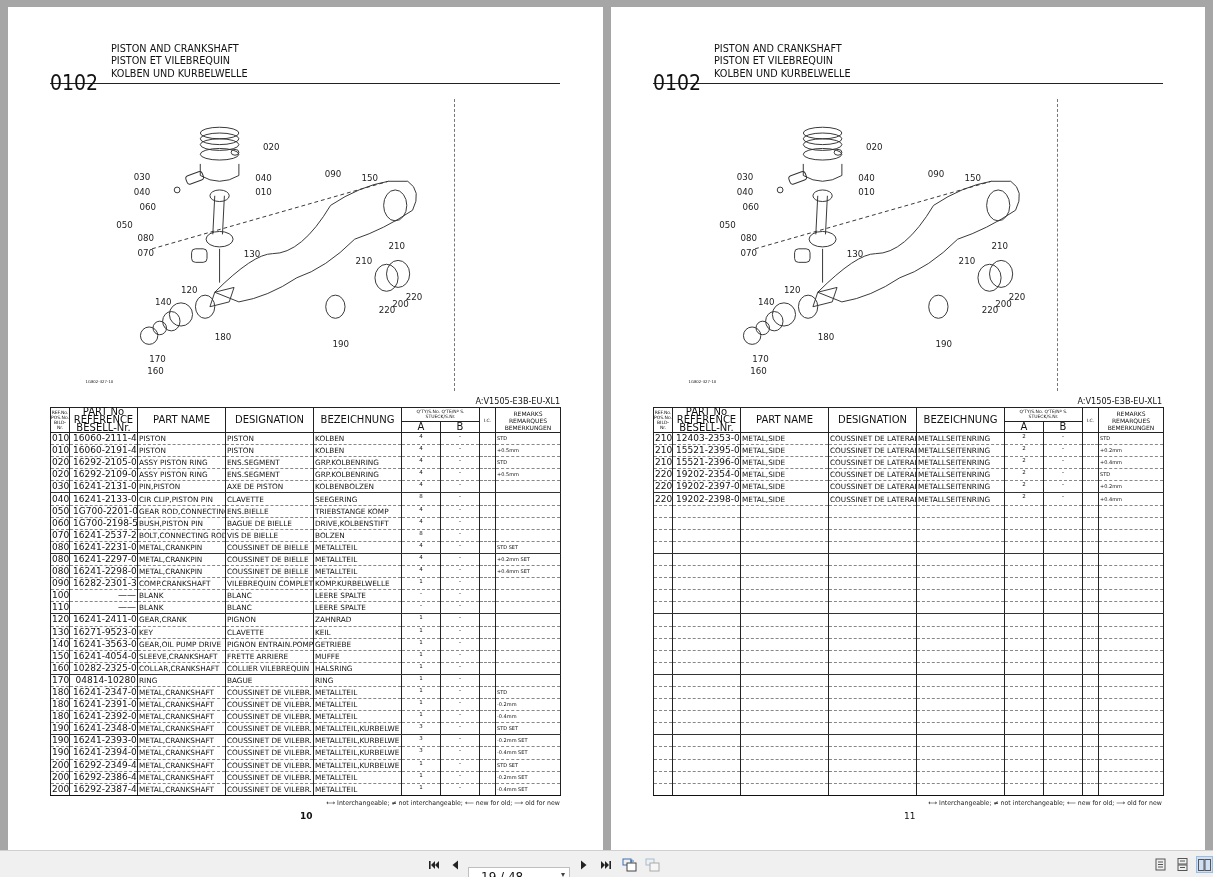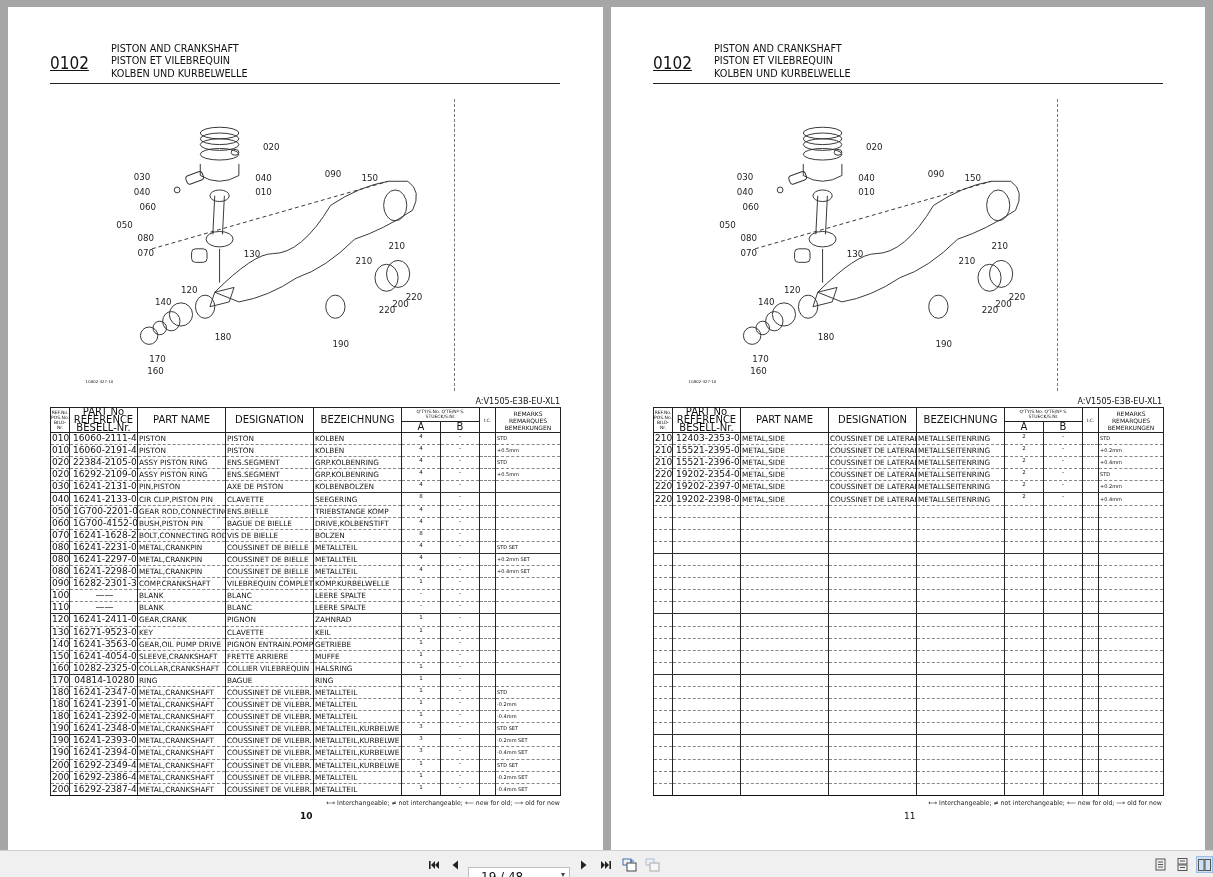--- a/index.html
+++ b/index.html
@@ -2,34 +2,34 @@
 <html><head>
 <meta charset="utf-8">
 <style>
   * { box-sizing: border-box; margin: 0; padding: 0; }
   html, body { width: 1213px; height: 877px; overflow: hidden; background: #a6a6a6; font-family: "DejaVu Sans", sans-serif; }
   .viewer { position: absolute; left: 0; top: 0; width: 1213px; height: 850px; background: #a6a6a6; }
   .page { position: absolute; top: 7px; width: 595px; height: 843px; background: #fff; }
   #page-left { left: 8px; }
   #page-right { left: 611px; width: 594px; }
   .hdr { position: absolute; left: 42px; top: 36px; width: 510px; height: 41px; border-bottom: 1px solid #222; }
-  .hdr-code { position: absolute; left: 0; top: 10px; font-family: "DejaVu Sans Condensed", "DejaVu Sans", sans-serif; font-size: 17px; color: #111; letter-spacing: 0px; text-decoration: underline; }
+  .hdr-code { position: absolute; left: 0; top: 28px; font-family: "DejaVu Sans Condensed", "DejaVu Sans", sans-serif; font-size: 21px; color: #111; letter-spacing: 0px; }
   .hdr-titles { position: absolute; left: 61px; top: 0; font-size: 11px; line-height: 12.3px; color: #111; font-family: "DejaVu Sans", sans-serif; transform: scaleX(0.88); transform-origin: left top; }
   .diagram { position: absolute; left: 62px; top: 92px; width: 386px; height: 290px; }
   .diagram svg { width: 100%; height: 100%; }
   .vdash { position: absolute; left: 446px; top: 92px; width: 0; height: 292px; border-left: 1px dashed #777; }
   .model { position: absolute; right: 43px; top: 389px; font-size: 9px; color: #111; transform: scaleX(0.9); transform-origin: right top; }
   table.parts { position: absolute; left: 42px; top: 400px; width: 510px; border-collapse: collapse; table-layout: fixed; font-family: "DejaVu Sans", sans-serif; }
   table.parts th { font-weight: normal; font-size: 10px; line-height: 8px; border: 1px solid #222; border-top: 1.5px solid #222; color: #111; text-align: center; vertical-align: middle; padding: 0; }
   table.parts th.small { font-size: 4.5px; line-height: 5px; }
   table.parts td { height: 12.1px; font-size: 7.3px; line-height: 11px; padding: 0 1px; white-space: nowrap; overflow: hidden; border-left: 1px solid #222; border-right: 1px solid #222; border-bottom: 1px dashed #888; color: #111; }
   table.parts tr.grp td { border-bottom: 1px solid #333; }
   table.parts tr:last-child td { border-bottom: 1.5px solid #111; }
   td.ref { text-align: right; font-size: 9px !important; padding-right: 2px !important; }
-  td.pno { font-size: 9px !important; text-align: center; padding-left: 3px !important; }
+  td.pno { font-size: 9px !important; text-align: right; padding-left: 3px !important; }
   td.q { text-align: center; font-size: 5.5px !important; vertical-align: top; line-height: 7px !important; }
   td.rem { font-size: 5px !important; }
   .legend { position: absolute; right: 43px; top: 792px; font-size: 6.5px; color: #222; transform: scaleX(0.95); transform-origin: right top; white-space: nowrap; }
   .pnum { position: absolute; top: 804px; font-size: 9px; color: #111; }
   #page-left .pnum { left: 292px; font-weight: bold; }
   #page-right .pnum { left: 293px; }
   .toolbar { position: absolute; left: 0; top: 850px; width: 1213px; height: 27px; background: #f0f0f0; border-top: 1px solid #cfcfcf; }
   .tb-btn { position: absolute; top: 5px; height: 17px; display: flex; align-items: center; justify-content: center; color: #222; font-size: 11px; cursor: pointer; }
   .page-select { position: absolute; left: 468px; top: 16px; width: 102px; height: 19px; background: #fff; border: 1px solid #bfbfbf; font-size: 12px; color: #111; }
   .page-select span.val { position: absolute; left: 12px; top: 2px; }
@@ -163,21 +163,21 @@
             <td>PISTON</td>
             <td>PISTON</td>
             <td>KOLBEN</td>
             <td class="q">4</td>
             <td class="q">-</td>
             <td></td>
             <td class="rem">+0.5mm</td>
           </tr>
           <tr>
             <td class="ref">020</td>
-            <td class="pno">22384-2105-0</td>
+            <td class="pno">16292-2105-0</td>
             <td>ASSY PISTON RING</td>
             <td>ENS.SEGMENT</td>
             <td>GRP.KOLBENRING</td>
             <td class="q">4</td>
             <td class="q">-</td>
             <td></td>
             <td class="rem">STD</td>
           </tr>
           <tr>
             <td class="ref">020</td>
@@ -218,32 +218,32 @@
             <td>GEAR ROD,CONNECTING</td>
             <td>ENS.BIELLE</td>
             <td>TRIEBSTANGE KOMP</td>
             <td class="q">4</td>
             <td class="q">-</td>
             <td></td>
             <td class="rem"></td>
           </tr>
           <tr>
             <td class="ref">060</td>
-            <td class="pno">1G700-4152-0</td>
+            <td class="pno">1G700-2198-5</td>
             <td>BUSH,PISTON PIN</td>
             <td>BAGUE DE BIELLE</td>
             <td>DRIVE,KOLBENSTIFT</td>
             <td class="q">4</td>
             <td class="q">-</td>
             <td></td>
             <td class="rem"></td>
           </tr>
           <tr>
             <td class="ref">070</td>
-            <td class="pno">16241-1628-2</td>
+            <td class="pno">16241-2537-2</td>
             <td>BOLT,CONNECTING ROD</td>
             <td>VIS DE BIELLE</td>
             <td>BOLZEN</td>
             <td class="q">8</td>
             <td class="q">-</td>
             <td></td>
             <td class="rem"></td>
           </tr>
           <tr class="grp">
             <td class="ref">080</td>

